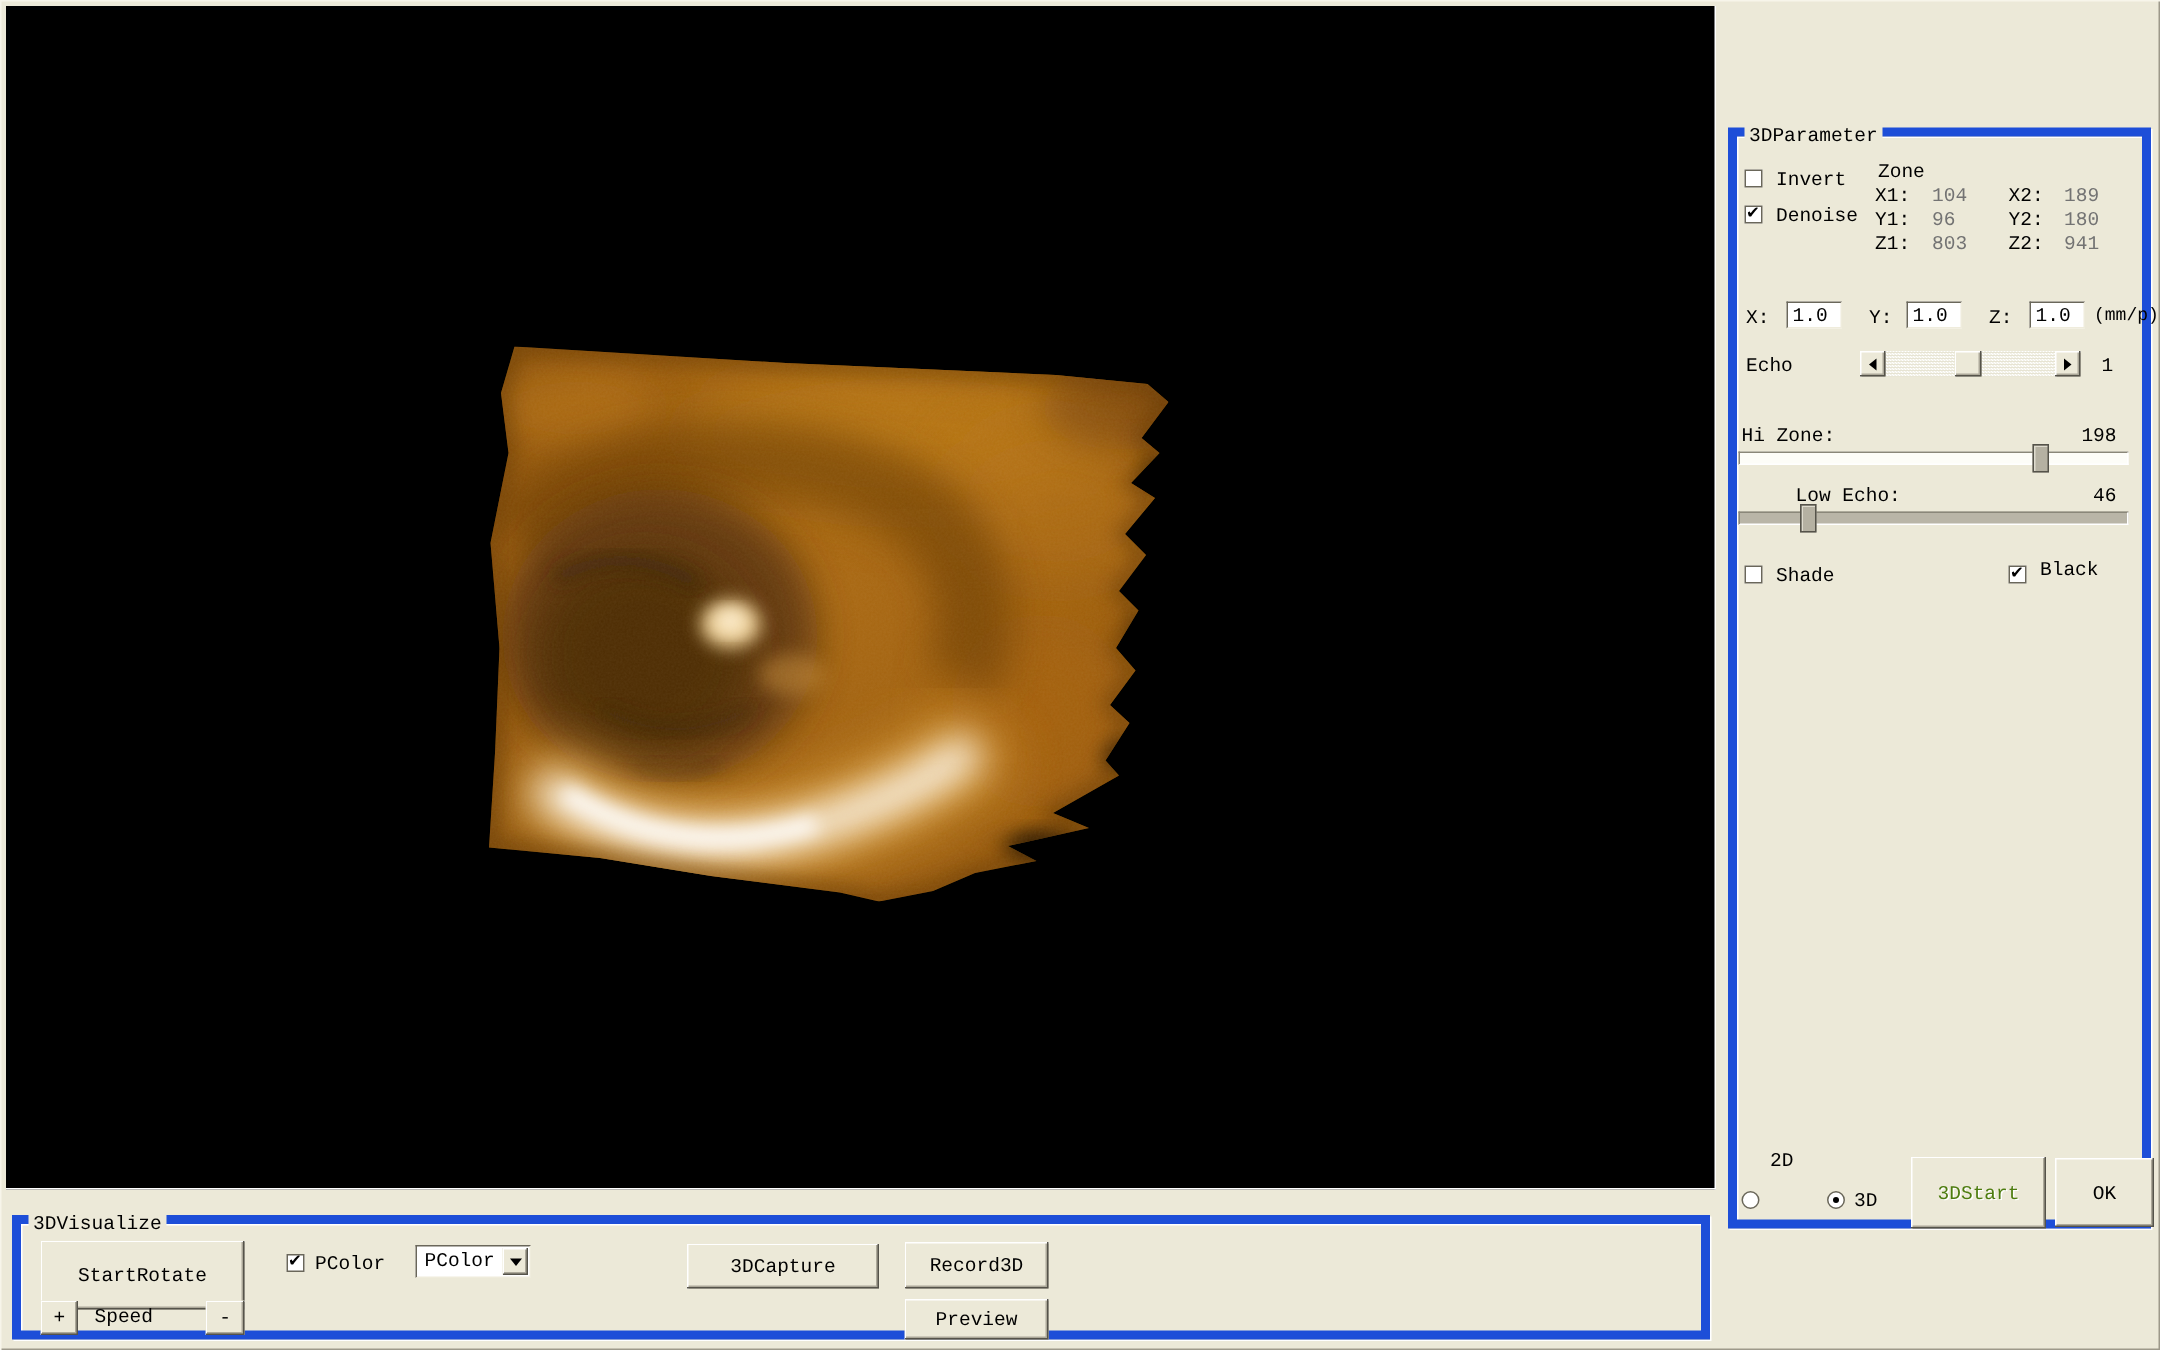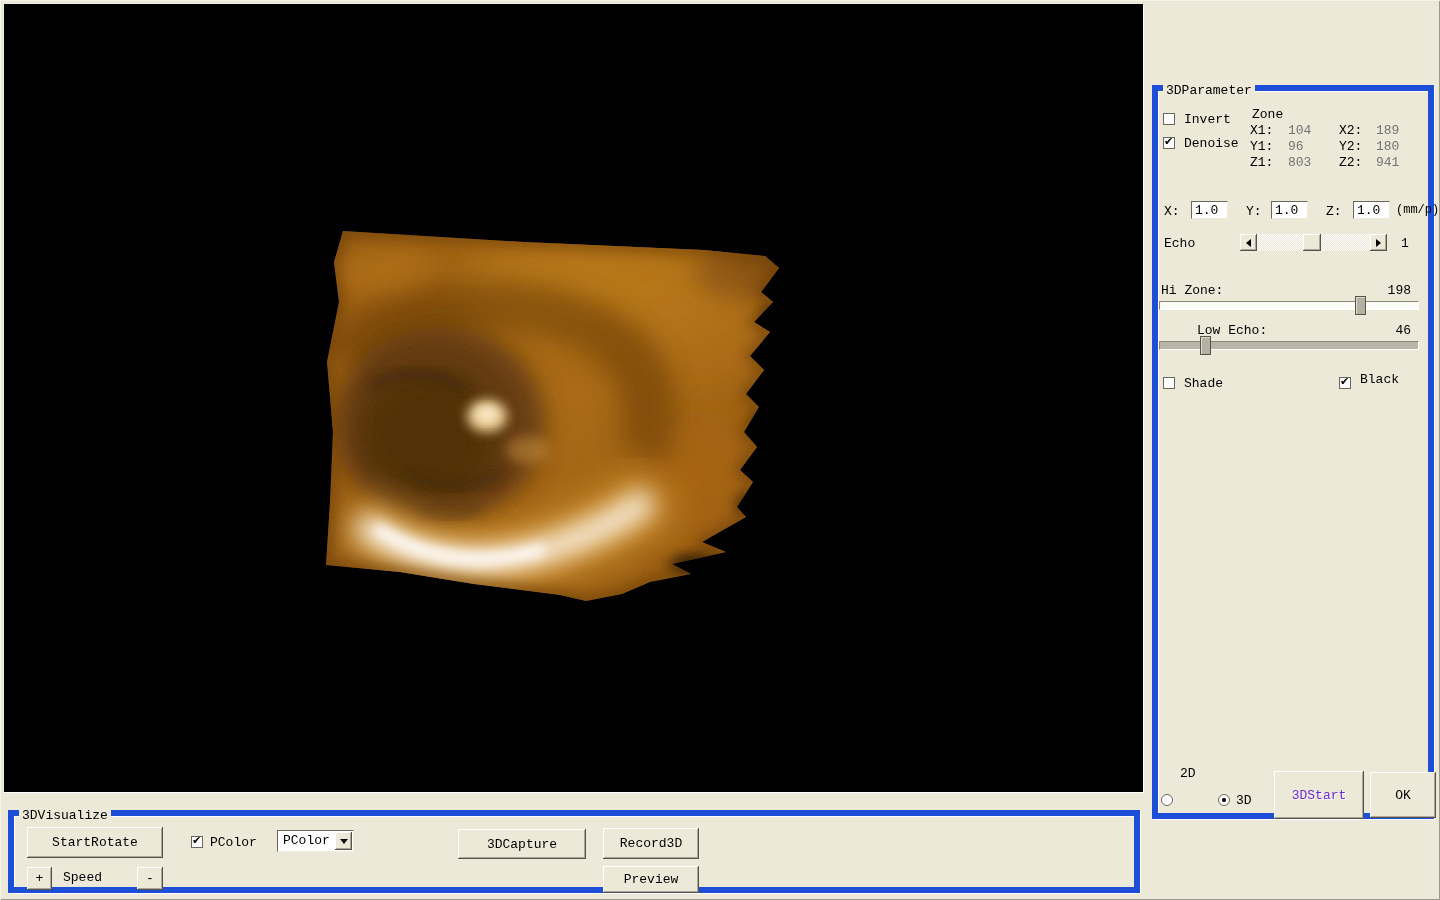--- a/index.html
+++ b/index.html
@@ -23,21 +23,21 @@
     padding:0 3px; line-height:15px; white-space:nowrap; }
 
   .lbl { position:absolute; white-space:nowrap; line-height:15px; }
   .zone-val { color:#737373; }
   .unit { font-size:12px; }
 
   .btn { position:absolute; background:#ece9d8; border:none;
     box-shadow: inset -1px -1px 0 #55534a, inset 1px 1px 0 #ffffff, inset -2px -2px 0 #aca899;
     display:flex; align-items:center; justify-content:center;
     font:inherit; color:#000; cursor:default; }
-  .btn.disabled { color:#6d28d9; text-shadow:1px 1px 0 #ffffff; }
+  .btn.disabled { color:#4d7c0f; text-shadow:1px 1px 0 #ffffff; }
 
   .checkbox { position:absolute; width:12px; height:12px; background:#fff;
     border:1px solid #6a675a; }
   .checkbox.checked::after { content:"✔"; position:absolute; left:0px; top:-3px;
     font-size:11px; font-family:"DejaVu Sans",sans-serif; color:#000; }
 
   .radio { position:absolute; width:12px; height:12px; border-radius:50%;
     background:#fff; border:1px solid #6a675a; }
   .radio.checked::after { content:""; position:absolute; left:3px; top:3px;
     width:4px; height:4px; border-radius:50%; background:#000; }
@@ -208,21 +208,21 @@
     <span class="radio checked" style="left:60px;top:703px;"></span>
     <span class="lbl" style="left:78px;top:702px;">3D</span>
 
     <button class="btn disabled" style="left:116px;top:680px;width:90px;height:48px;">3DStart</button>
     <button class="btn" style="left:212px;top:681px;width:66px;height:46px;">OK</button>
   </div>
 
   <div class="groupbox" style="left:8px;top:810px;width:1132px;height:83px;">
     <span class="gb-label">3DVisualize</span>
 
-    <button class="btn" style="left:13px;top:11px;width:136px;height:31px;">StartRotate</button>
+    <button class="btn" style="left:13px;top:11px;width:136px;height:46px;">StartRotate</button>
     <button class="btn" style="left:13px;top:51px;width:25px;height:23px;">+</button>
     <span class="lbl" style="left:49px;top:54px;">Speed</span>
     <button class="btn" style="left:123px;top:51px;width:26px;height:23px;">-</button>
 
     <span class="checkbox checked" style="left:177px;top:20px;"></span>
     <span class="lbl" style="left:196px;top:19px;">PColor</span>
     <div class="combobox" style="left:263px;top:14px;width:77px;height:22px;">
       <span class="cb-text">PColor</span>
       <span class="cb-btn">
           <span class="tri-down"></span>

